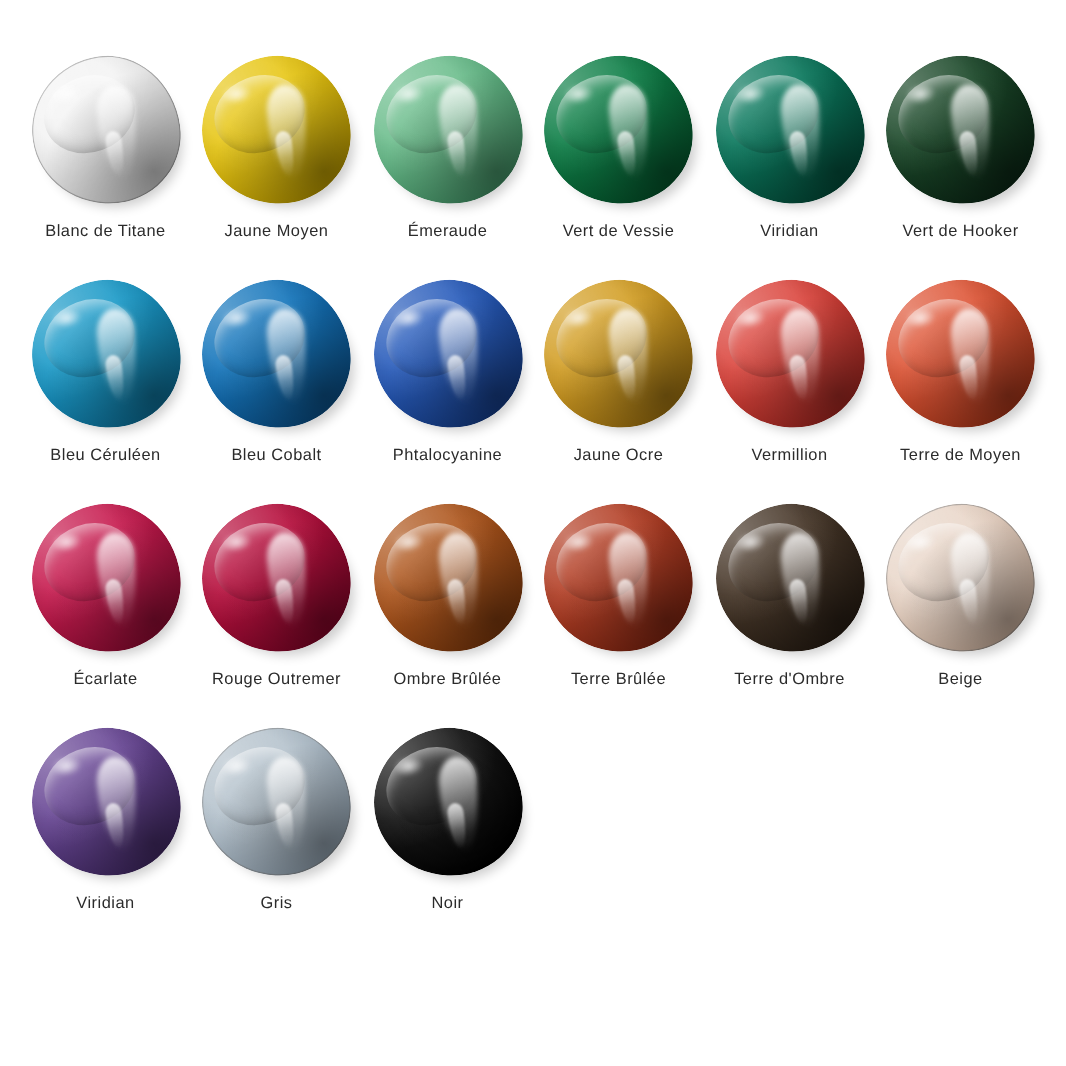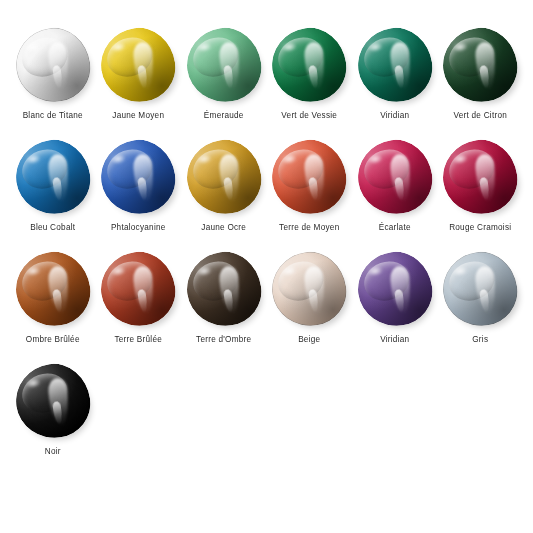--- a/index.html
+++ b/index.html
@@ -199,21 +199,35 @@
           <div class="blob-shadow"></div>
           <div class="blob">
             <div class="base" style="background: radial-gradient(80% 75% at 34% 30%, rgb(29, 74, 43) 0%, rgb(29, 74, 43) 40%, rgb(11, 38, 21) 100%);"></div>
             <div class="rim"></div>
             <div class="ridge"></div>
             <div class="spec"></div>
             <div class="tail"></div>
             <div class="glint"></div>
           </div>
         </div>
-        <div class="label">Vert de Citron</div>
+        <div class="label">Vert de Hooker</div>
+      </div>
+      <div class="cell">
+        <div class="blob-wrap">
+          <div class="blob-shadow"></div>
+          <div class="blob">
+            <div class="base" style="background: radial-gradient(80% 75% at 34% 30%, rgb(31, 156, 201) 0%, rgb(31, 156, 201) 40%, rgb(12, 107, 146) 100%);"></div>
+            <div class="rim"></div>
+            <div class="ridge"></div>
+            <div class="spec"></div>
+            <div class="tail"></div>
+            <div class="glint"></div>
+          </div>
+        </div>
+        <div class="label">Bleu Céruléen</div>
       </div>
       <div class="cell">
         <div class="blob-wrap">
           <div class="blob-shadow"></div>
           <div class="blob">
             <div class="base" style="background: radial-gradient(80% 75% at 34% 30%, rgb(24, 120, 189) 0%, rgb(24, 120, 189) 40%, rgb(10, 76, 130) 100%);"></div>
             <div class="rim"></div>
             <div class="ridge"></div>
             <div class="spec"></div>
             <div class="tail"></div>
@@ -247,20 +261,34 @@
             <div class="tail"></div>
             <div class="glint"></div>
           </div>
         </div>
         <div class="label">Jaune Ocre</div>
       </div>
       <div class="cell">
         <div class="blob-wrap">
           <div class="blob-shadow"></div>
           <div class="blob">
+            <div class="base" style="background: radial-gradient(80% 75% at 34% 30%, rgb(220, 74, 66) 0%, rgb(220, 74, 66) 40%, rgb(158, 38, 32) 100%);"></div>
+            <div class="rim"></div>
+            <div class="ridge"></div>
+            <div class="spec"></div>
+            <div class="tail"></div>
+            <div class="glint"></div>
+          </div>
+        </div>
+        <div class="label">Vermillion</div>
+      </div>
+      <div class="cell">
+        <div class="blob-wrap">
+          <div class="blob-shadow"></div>
+          <div class="blob">
             <div class="base" style="background: radial-gradient(80% 75% at 34% 30%, rgb(223, 90, 60) 0%, rgb(223, 90, 60) 40%, rgb(161, 52, 25) 100%);"></div>
             <div class="rim"></div>
             <div class="ridge"></div>
             <div class="spec"></div>
             <div class="tail"></div>
             <div class="glint"></div>
           </div>
         </div>
         <div class="label">Terre de Moyen</div>
       </div>
@@ -283,21 +311,21 @@
           <div class="blob-shadow"></div>
           <div class="blob">
             <div class="base" style="background: radial-gradient(80% 75% at 34% 30%, rgb(184, 19, 64) 0%, rgb(184, 19, 64) 40%, rgb(124, 5, 38) 100%);"></div>
             <div class="rim"></div>
             <div class="ridge"></div>
             <div class="spec"></div>
             <div class="tail"></div>
             <div class="glint"></div>
           </div>
         </div>
-        <div class="label">Rouge Cramoisi</div>
+        <div class="label">Rouge Outremer</div>
       </div>
       <div class="cell">
         <div class="blob-wrap">
           <div class="blob-shadow"></div>
           <div class="blob">
             <div class="base" style="background: radial-gradient(80% 75% at 34% 30%, rgb(176, 90, 34) 0%, rgb(176, 90, 34) 40%, rgb(122, 55, 12) 100%);"></div>
             <div class="rim"></div>
             <div class="ridge"></div>
             <div class="spec"></div>
             <div class="tail"></div>

